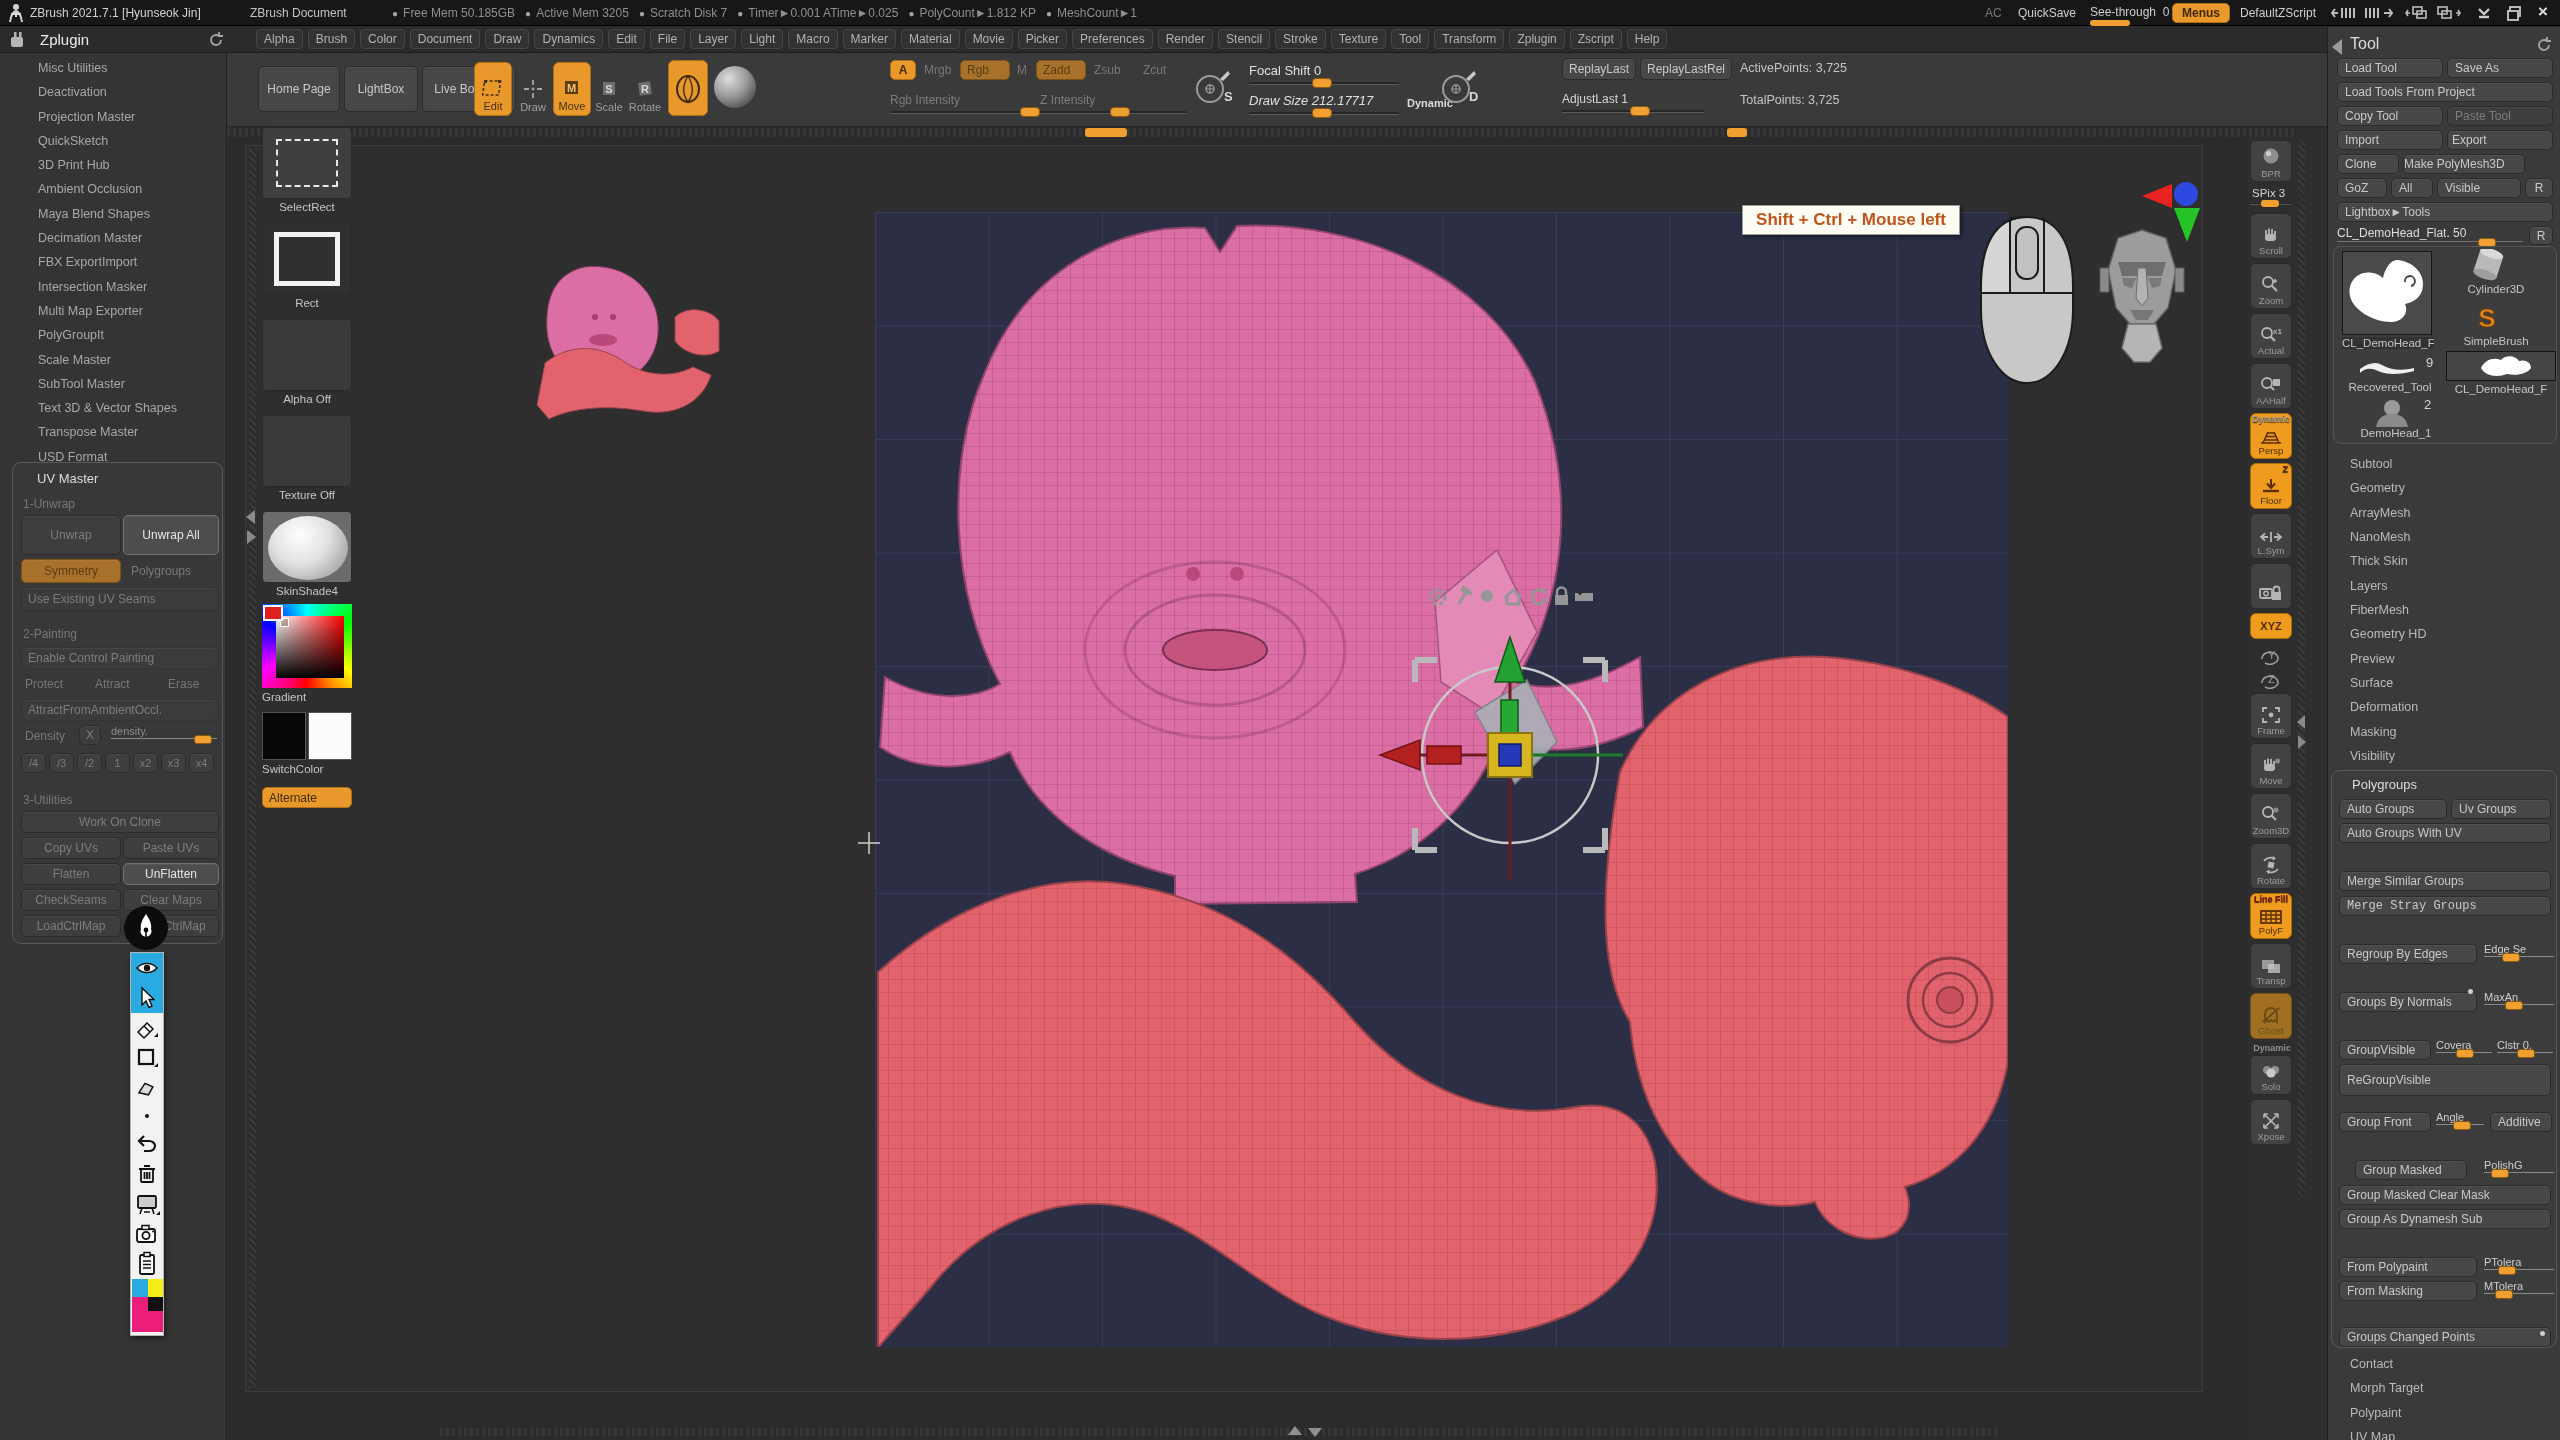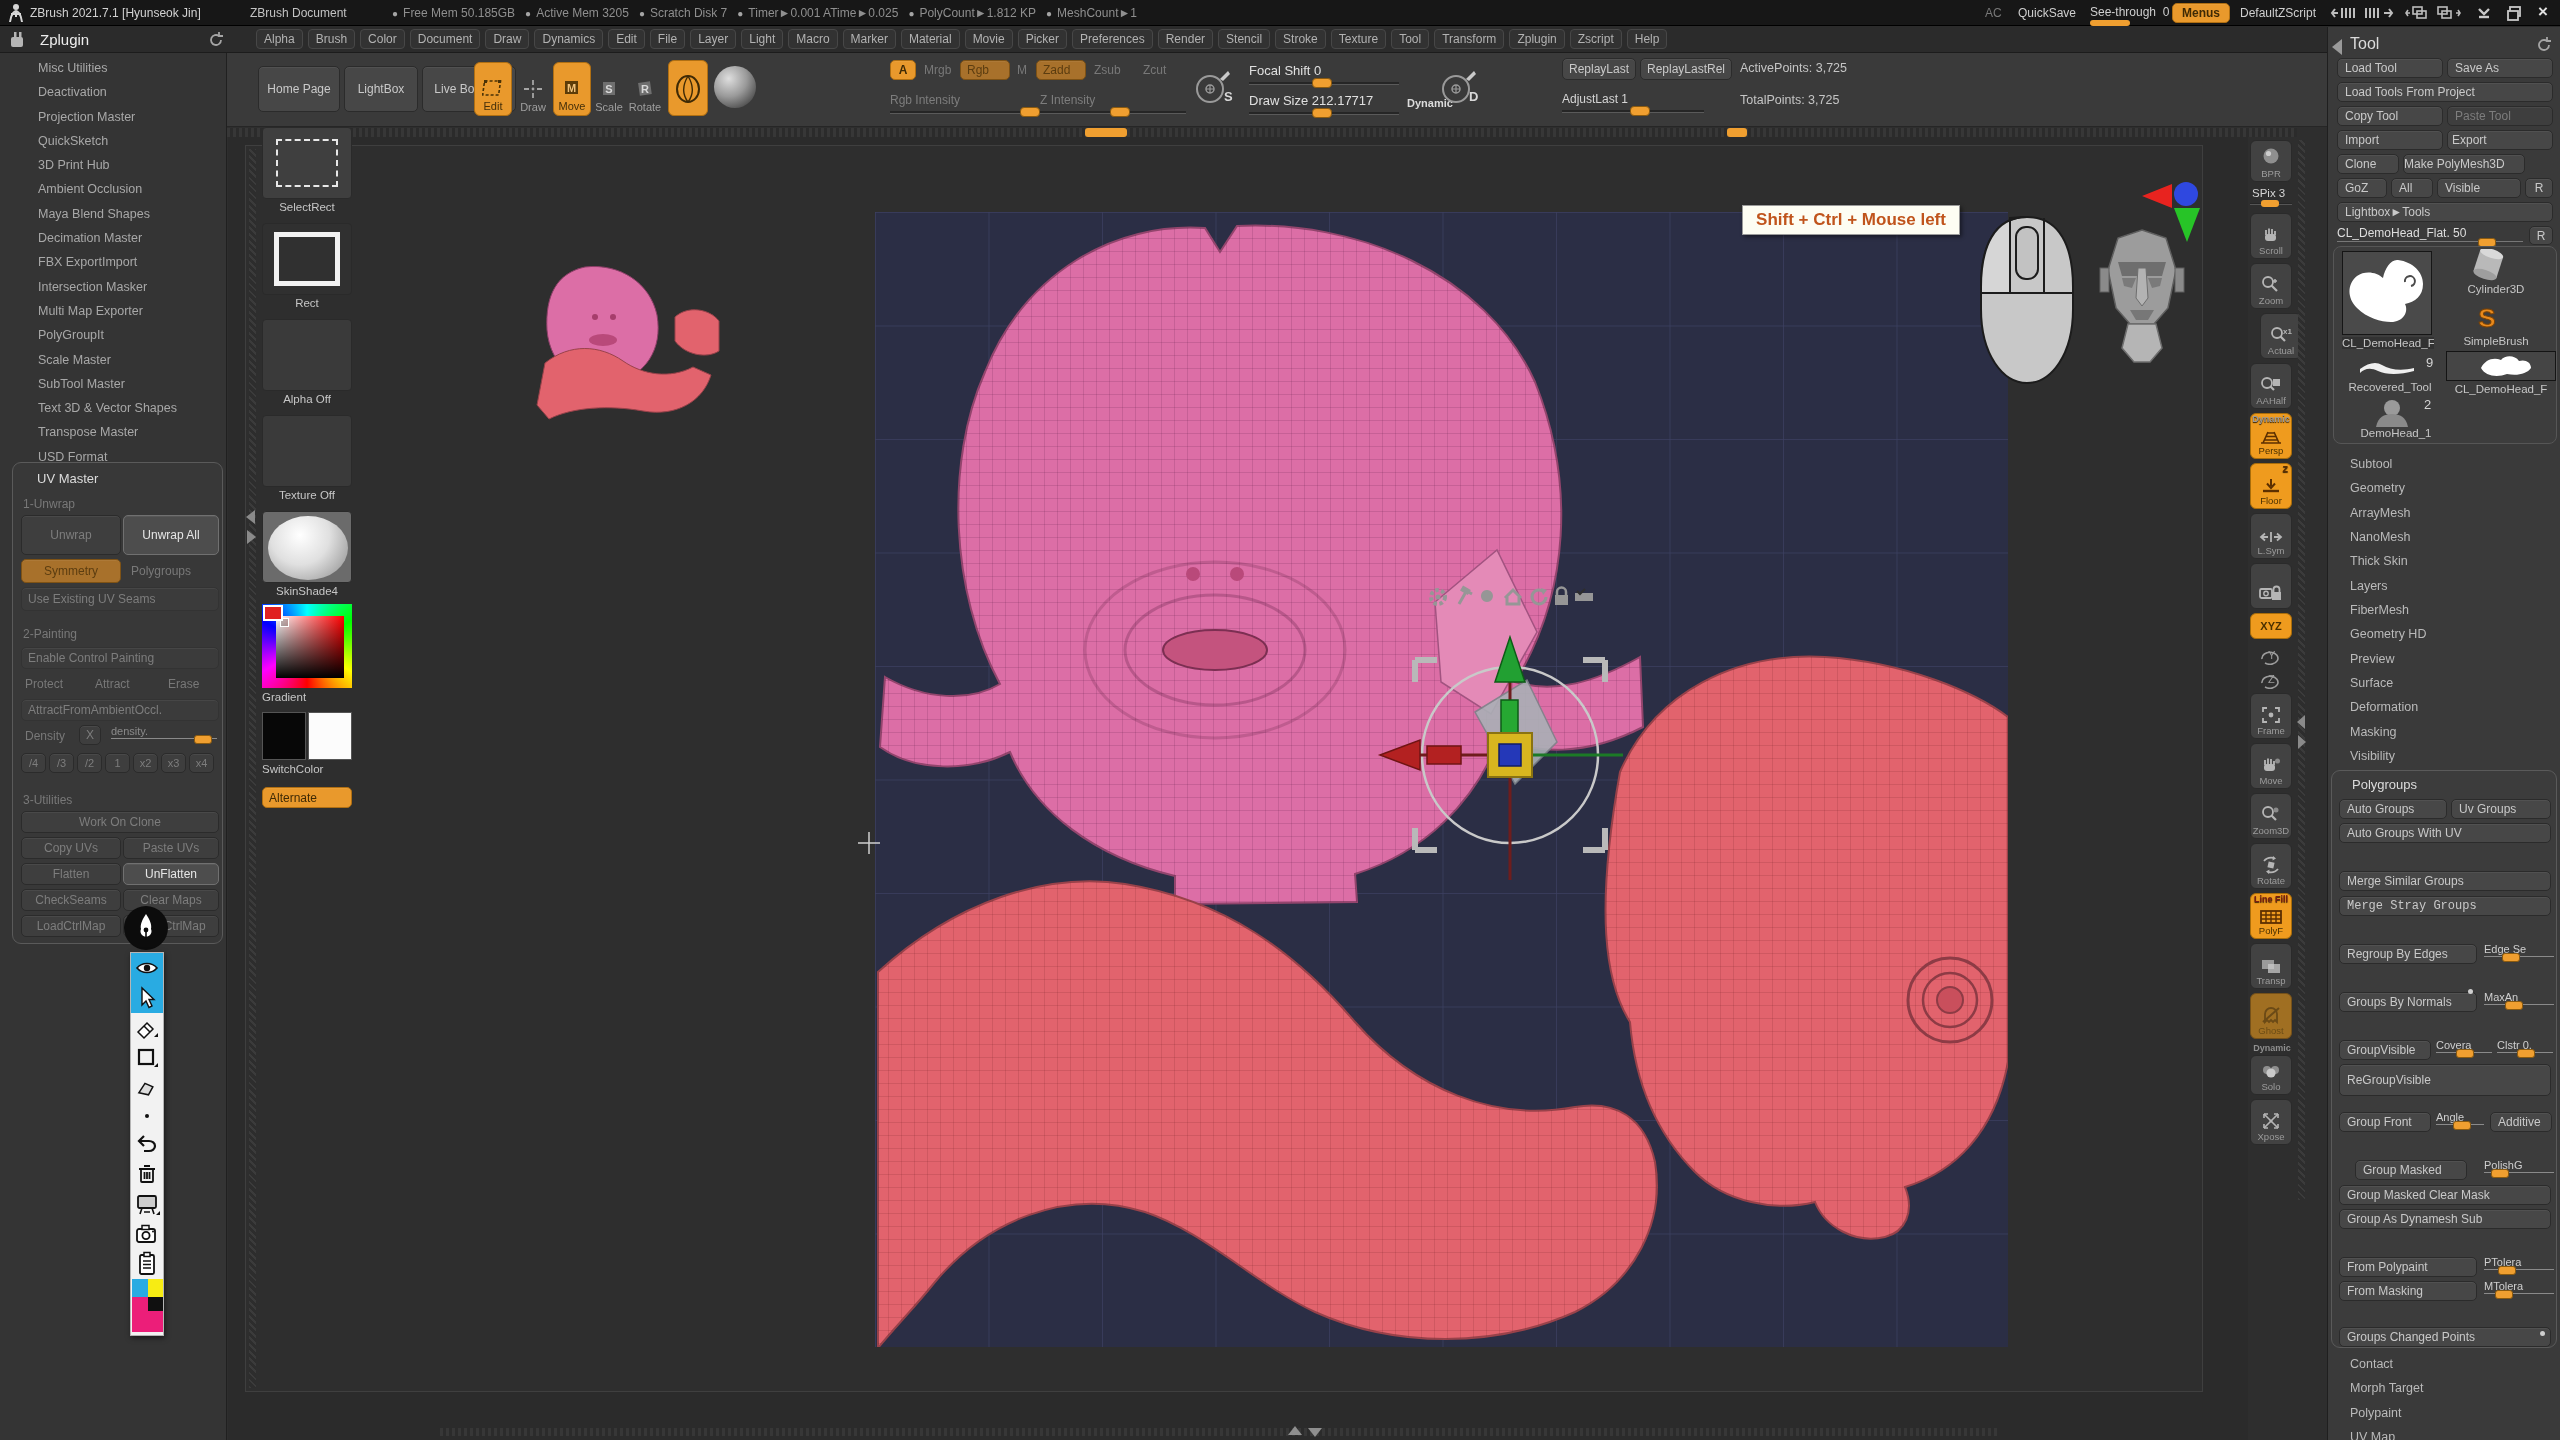--- a/index.html
+++ b/index.html
@@ -259,21 +259,21 @@
           <text x="34" y="36" font-size="13" font-weight="bold" fill="#d8d8d8">S</text>
         </svg>
     </div>
     <div class="slider" style="left:1022px;top:8px;width:150px;">
       <span class="s-lab" style="color:#e0e0e0;font-size:13px;">Focal Shift 0</span>
       <div class="s-track">
           <div class="s-thumb" style="left:42%;"></div>
         </div>
     </div>
     <div class="slider" style="left:1022px;top:38px;width:150px;">
-      <span class="s-lab" style="color:#e0e0e0;font-size:13px;">Draw Size 212.17717</span>
+      <span class="s-lab" style="color:#e0e0e0;font-size:13px;font-style:italic;">Draw Size 212.17717</span>
       <div class="s-track">
           <div class="s-thumb" style="left:42%;"></div>
         </div>
     </div>
     <span class="lbl white bold" style="left:1180px;top:44px;font-size:11px;">Dynamic</span>
     <div class="abs" style="left:1209px;top:12px;">
       <svg width="46" height="48" viewBox="0 0 46 48">
           <circle cx="20" cy="24" r="13" fill="none" stroke="#9a9a9a" stroke-width="2"></circle>
       <circle cx="20" cy="24" r="4" fill="none" stroke="#9a9a9a" stroke-width="1.5"></circle>
           <path d="M20,20 V28 M16,24 H24" stroke="#9a9a9a" stroke-width="1.2"></path>
@@ -621,21 +621,21 @@
       <span>Scroll</span>
     </div>
     <div class="strip-btn" style="left:2px;top:126px;">
       <svg width="22" height="20" viewBox="0 0 22 20">
           <circle cx="8" cy="7" r="5" fill="none" stroke="#b5b5b5" stroke-width="1.8"></circle>
           <path d="M11.5,10.5 L17,16" stroke="#b5b5b5" stroke-width="2.2"></path>
           <path d="M15,4 v4 m-2,-2 h4" stroke="#b5b5b5" stroke-width="1.5"></path>
         </svg>
       <span>Zoom</span>
     </div>
-    <div class="strip-btn" style="left:2px;top:176px;margin-left:10px;">
+    <div class="strip-btn" style="left:2px;top:176px;">
       <svg width="22" height="20" viewBox="0 0 22 20">
           <circle cx="7" cy="8" r="5" fill="none" stroke="#b5b5b5" stroke-width="1.8"></circle>
           <path d="M10.5,11.5 L15,16" stroke="#b5b5b5" stroke-width="2.2"></path>
           <text x="13" y="9" font-size="8" fill="#b5b5b5" font-weight="bold">x1</text>
         </svg>
       <span>Actual</span>
     </div>
     <div class="strip-btn" style="left:2px;top:226px;">
       <svg width="22" height="20" viewBox="0 0 22 20">
           <circle cx="7" cy="8" r="5" fill="none" stroke="#b5b5b5" stroke-width="1.8"></circle>

